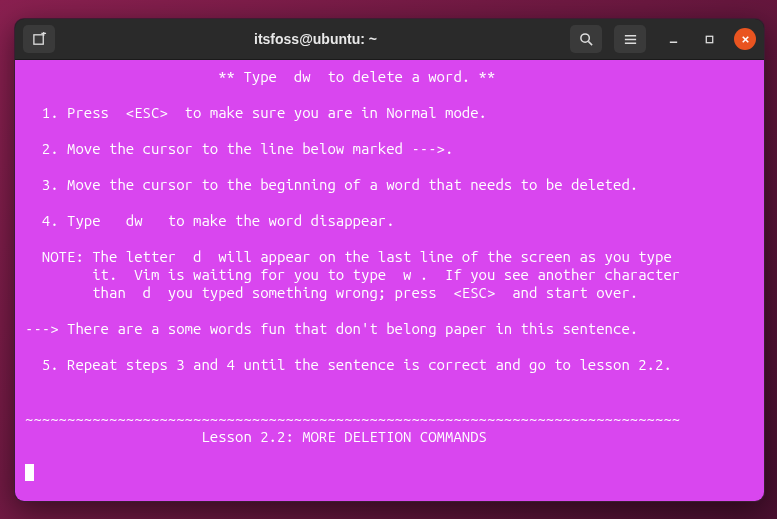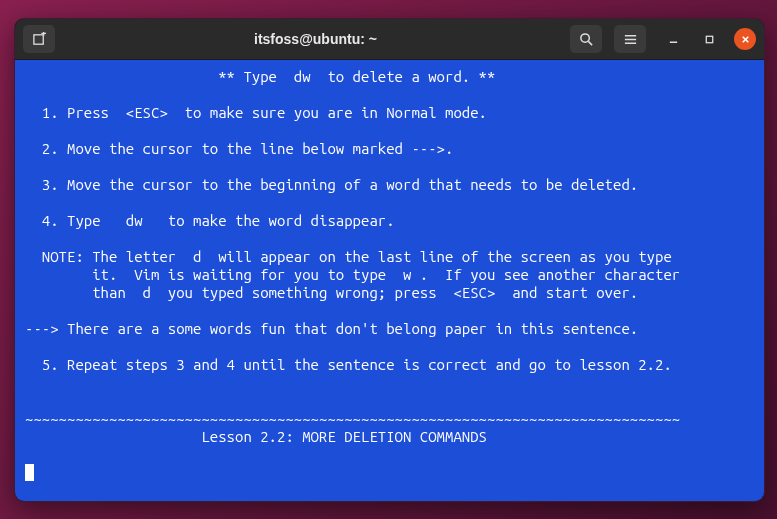--- a/index.html
+++ b/index.html
@@ -72,21 +72,21 @@
     background: #e95420;
     border-radius: 50%;
     width: 22px;
     height: 22px;
     color: #fff;
     margin-left: 4px;
   }
   .win-btn svg { width: 11px; height: 11px; }
   .terminal {
     flex: 1;
-    background: #1d4ed8;
+    background: #d946ef;
     padding: 8px 10px 10px 10px;
     font-family: "Ubuntu Mono", "DejaVu Sans Mono", Consolas, monospace;
     font-size: 15px;
     line-height: 1.2;
     color: #ffffff;
     white-space: pre;
     overflow: hidden;
     position: relative;
   }
   .cursor {

